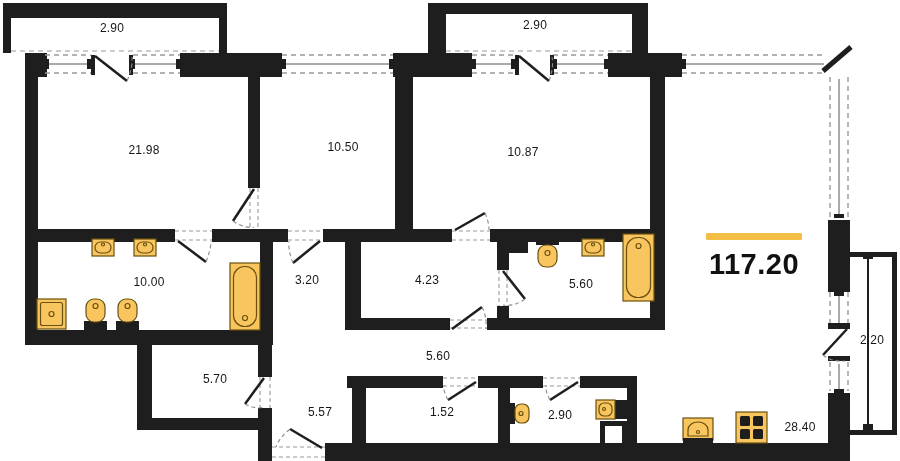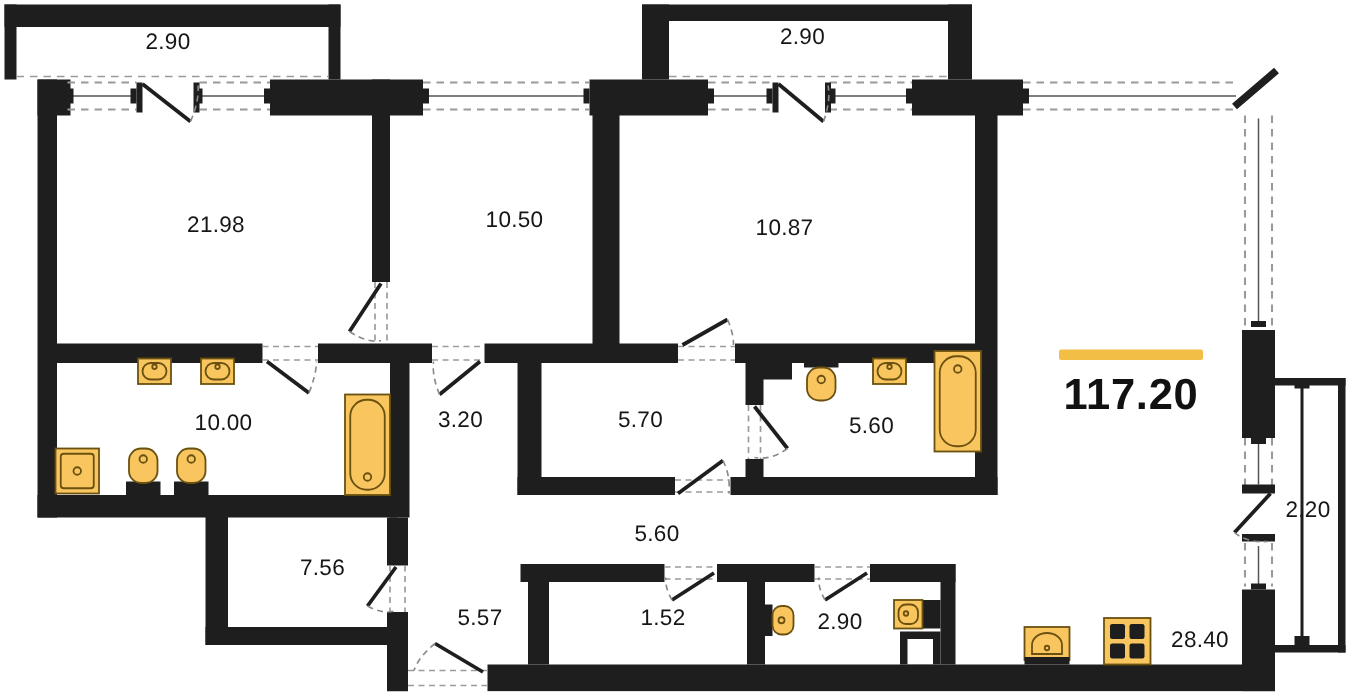--- a/index.html
+++ b/index.html
@@ -1,19 +1,19 @@
 <!DOCTYPE html>
 <html><head>
 <meta charset="utf-8">
 <style>
   html,body{margin:0;padding:0;background:#ffffff;}
   .plan{position:relative;width:900px;height:461px;background:#fff;overflow:hidden;
         font-family:"Liberation Sans", sans-serif;}
   .plan svg{position:absolute;left:0;top:0;}
-  .area-label{position:absolute;transform:translate(-50%,-50%);font-size:15px;color:#161616;
+  .area-label{position:absolute;transform:translate(-50%,-50%);font-size:12px;color:#161616;
               white-space:nowrap;letter-spacing:0.2px;}
   .total-label{position:absolute;transform:translate(-50%,-50%);font-size:29px;font-weight:bold;
                color:#111;white-space:nowrap;letter-spacing:0.5px;}
 </style>
 </head>
 <body>
 
 <div class="plan">
 
 <svg width="900" height="461" viewBox="0 0 900 461">
@@ -282,23 +282,23 @@
   <rect x="706" y="233" width="96" height="7" rx="1.5" fill="#f2be45"></rect>
 </svg>
 
 <div class="area-label" style="left:112px;top:28px">2.90</div>
 <div class="area-label" style="left:535px;top:25px">2.90</div>
 <div class="area-label" style="left:144px;top:150px">21.98</div>
 <div class="area-label" style="left:343px;top:147px">10.50</div>
 <div class="area-label" style="left:523px;top:152px">10.87</div>
 <div class="area-label" style="left:149px;top:282px">10.00</div>
 <div class="area-label" style="left:307px;top:280px">3.20</div>
-<div class="area-label" style="left:427px;top:280px">5.70</div>
+<div class="area-label" style="left:427px;top:280px">4.23</div>
 <div class="area-label" style="left:581px;top:284px">5.60</div>
-<div class="area-label" style="left:215px;top:379px">7.56</div>
+<div class="area-label" style="left:215px;top:379px">5.70</div>
 <div class="area-label" style="left:320px;top:412px">5.57</div>
 <div class="area-label" style="left:438px;top:356px">5.60</div>
 <div class="area-label" style="left:442px;top:412px">1.52</div>
 <div class="area-label" style="left:560px;top:415px">2.90</div>
 <div class="area-label" style="left:800px;top:427px">28.40</div>
 <div class="area-label" style="left:872px;top:340px">2.20</div>
 
 <div class="total-label" style="left:754px;top:264px">117.20</div>
 
 </div>

